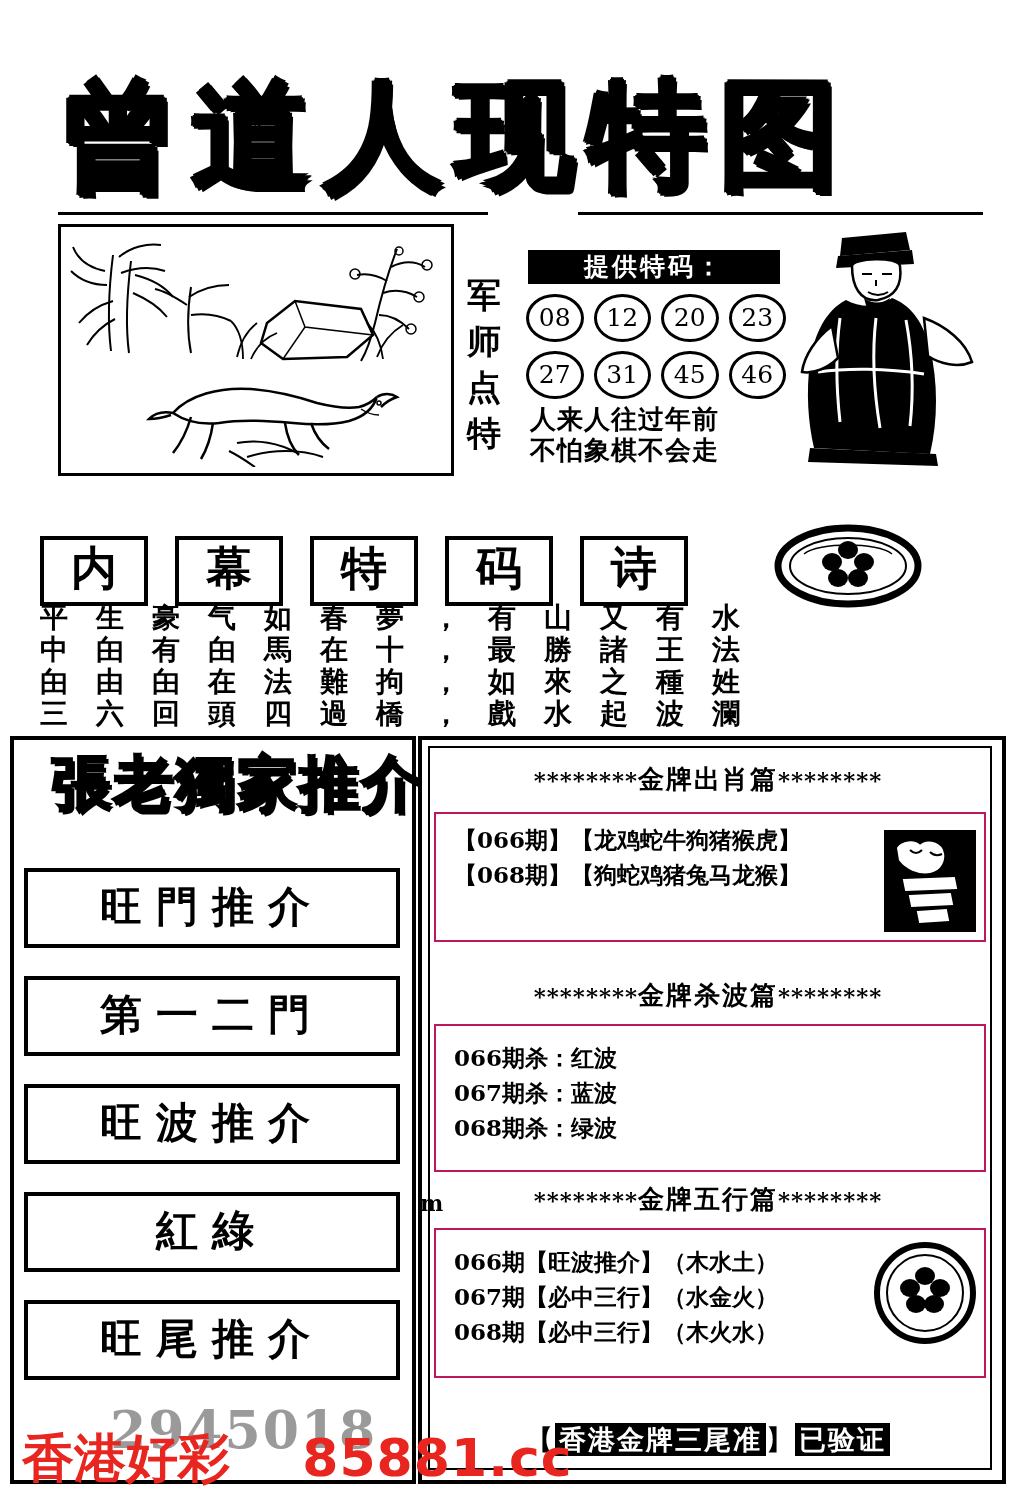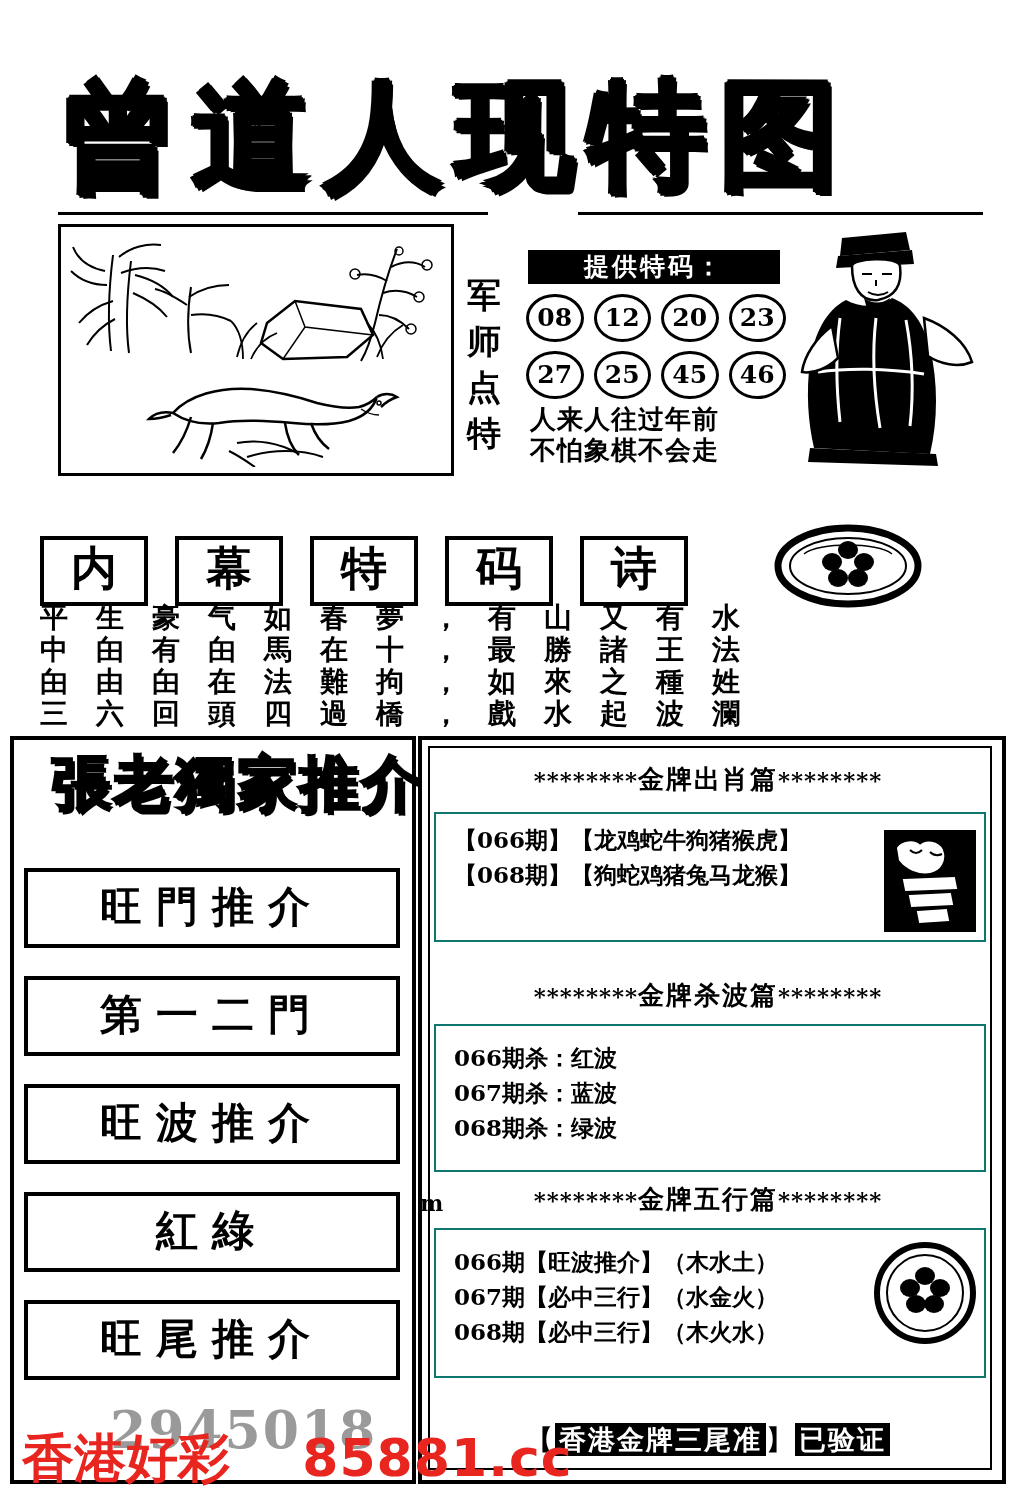--- a/index.html
+++ b/index.html
@@ -23,21 +23,21 @@
   .art-box svg{position:absolute;left:0;top:0;}
 
   .junshi{position:absolute;left:462px;top:272px;width:44px;height:190px;
     font-family:"DejaVu Serif","Liberation Serif",serif;font-weight:bold;font-size:34px;line-height:46px;text-align:center;}
 
   .tm-head{position:absolute;left:528px;top:250px;width:252px;height:34px;background:#000;color:#fff;
     font-family:"DejaVu Serif","Liberation Serif",serif;font-weight:bold;font-size:25px;line-height:34px;text-align:center;letter-spacing:3px;}
   .balls{position:absolute;left:526px;top:294px;width:260px;}
   .ball-row{display:flex;gap:10px;margin-bottom:9px;}
   .ball{width:54px;height:42px;border:3px solid #000;border-radius:50%/50%;
-    font-family:"DejaVu Serif","Liberation Serif",serif;font-weight:bold;font-size:25px;line-height:42px;text-align:center;background:#fff;}
+    font-family:"DejaVu Serif","Liberation Serif",serif;font-weight:normal;font-size:25px;line-height:42px;text-align:center;background:#fff;}
   .couplet{position:absolute;left:530px;top:404px;width:264px;
     font-family:"DejaVu Serif","Liberation Serif",serif;font-weight:bold;font-size:26px;line-height:31px;letter-spacing:1px;}
 
   .sage{position:absolute;left:780px;top:222px;width:200px;height:250px;}
 
   
   .poem-head{position:absolute;left:40px;top:536px;width:680px;height:62px;}
   .poem-head .ph-cell{position:absolute;top:0;width:100px;height:62px;border:4px solid #000;background:#fff;
     font-family:"DejaVu Serif","Liberation Serif",serif;font-weight:bold;font-size:46px;line-height:56px;text-align:center;}
   .poem-seal{position:absolute;left:758px;top:524px;width:180px;height:84px;}
@@ -54,21 +54,21 @@
     font-family:"DejaVu Serif","Liberation Serif",serif;font-weight:bold;font-size:42px;line-height:70px;text-align:center;letter-spacing:14px;}
   .zl-watermark{position:absolute;left:110px;top:1400px;width:260px;height:60px;
     font-family:"DejaVu Serif","Liberation Serif",serif;font-weight:bold;font-size:52px;line-height:60px;color:#9a9a9a;letter-spacing:2px;}
 
   
   .right-col{position:absolute;left:418px;top:736px;width:580px;height:740px;border:4px solid #000;background:#fff;}
   .rc-inner{position:absolute;left:428px;top:746px;width:560px;height:720px;border:2px solid #000;}
   .sec-head{position:absolute;left:440px;width:536px;height:34px;text-align:center;white-space:nowrap;
     font-family:"DejaVu Serif","Liberation Serif",serif;font-weight:bold;font-size:23px;line-height:34px;letter-spacing:1px;}
   .sec-head b{font-size:26px;letter-spacing:2px;}
-  .sec-box{position:absolute;left:434px;width:548px;border:2px solid #0f766e;background:#fff;}
+  .sec-box{position:absolute;left:434px;width:548px;border:2px solid #be185d;background:#fff;}
   .line{font-family:"DejaVu Serif","Liberation Serif",serif;font-weight:bold;font-size:23px;line-height:35px;white-space:nowrap;padding-left:18px;}
   .footer-bar{position:absolute;left:434px;top:1418px;width:548px;height:44px;
     font-family:"DejaVu Serif","Liberation Serif",serif;font-weight:bold;font-size:27px;line-height:44px;text-align:center;letter-spacing:2px;}
   .footer-bar .blk{background:#000;color:#fff;padding:1px 4px;}
 
   .liuhe{position:absolute;left:760px;top:1030px;width:220px;height:130px;}
   .liuhe .lh-text{position:absolute;left:60px;top:72px;font-family:"DejaVu Serif","Liberation Serif",serif;font-weight:bold;font-size:38px;letter-spacing:2px;}
   .seal2{position:absolute;left:870px;top:1238px;width:110px;height:110px;}
   .rabbit{position:absolute;left:880px;top:826px;width:100px;height:110px;}
 
@@ -166,21 +166,21 @@
 
   <div class="balls">
     <div class="ball-row">
       <div class="ball">08</div>
       <div class="ball">12</div>
       <div class="ball">20</div>
       <div class="ball">23</div>
     </div>
     <div class="ball-row">
       <div class="ball">27</div>
-      <div class="ball">25</div>
+      <div class="ball">31</div>
       <div class="ball">45</div>
       <div class="ball">46</div>
     </div>
   </div>
 
   <div class="couplet">
     <div>人来人往过年前</div>
     <div>不怕象棋不会走</div>
   </div>
 

